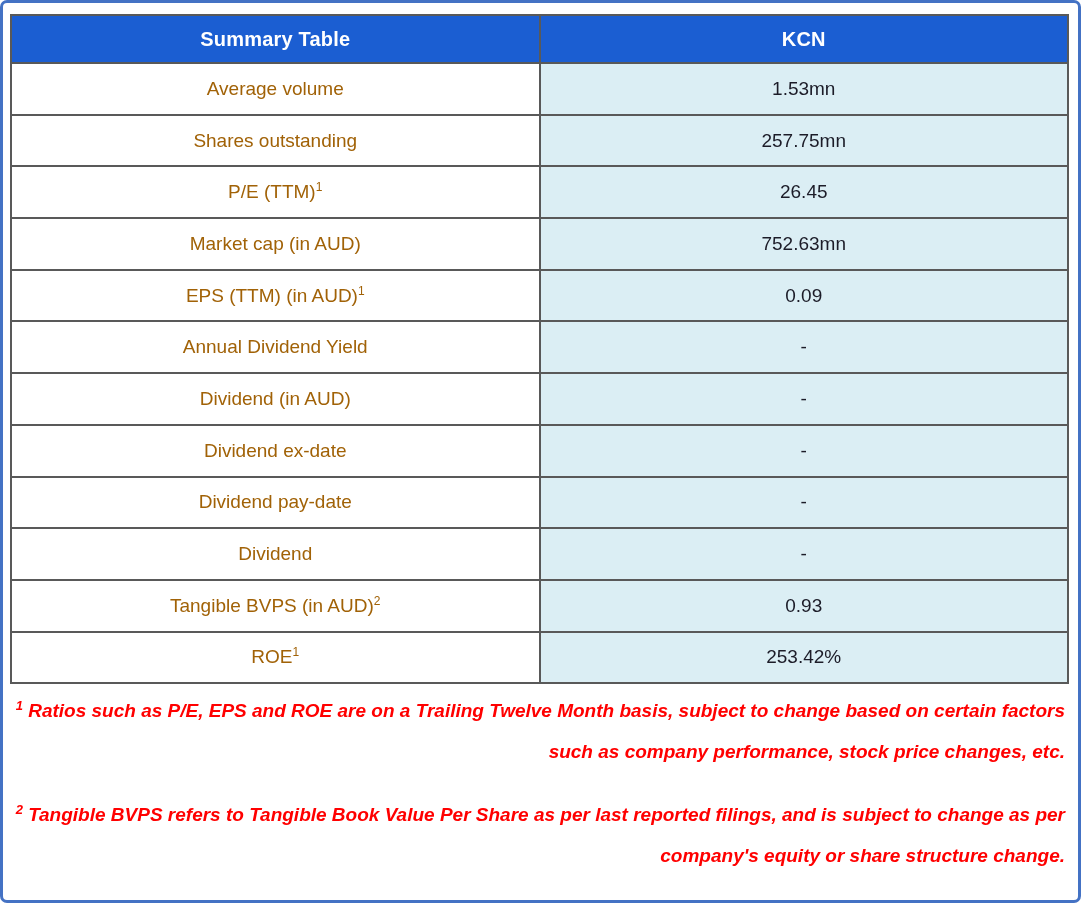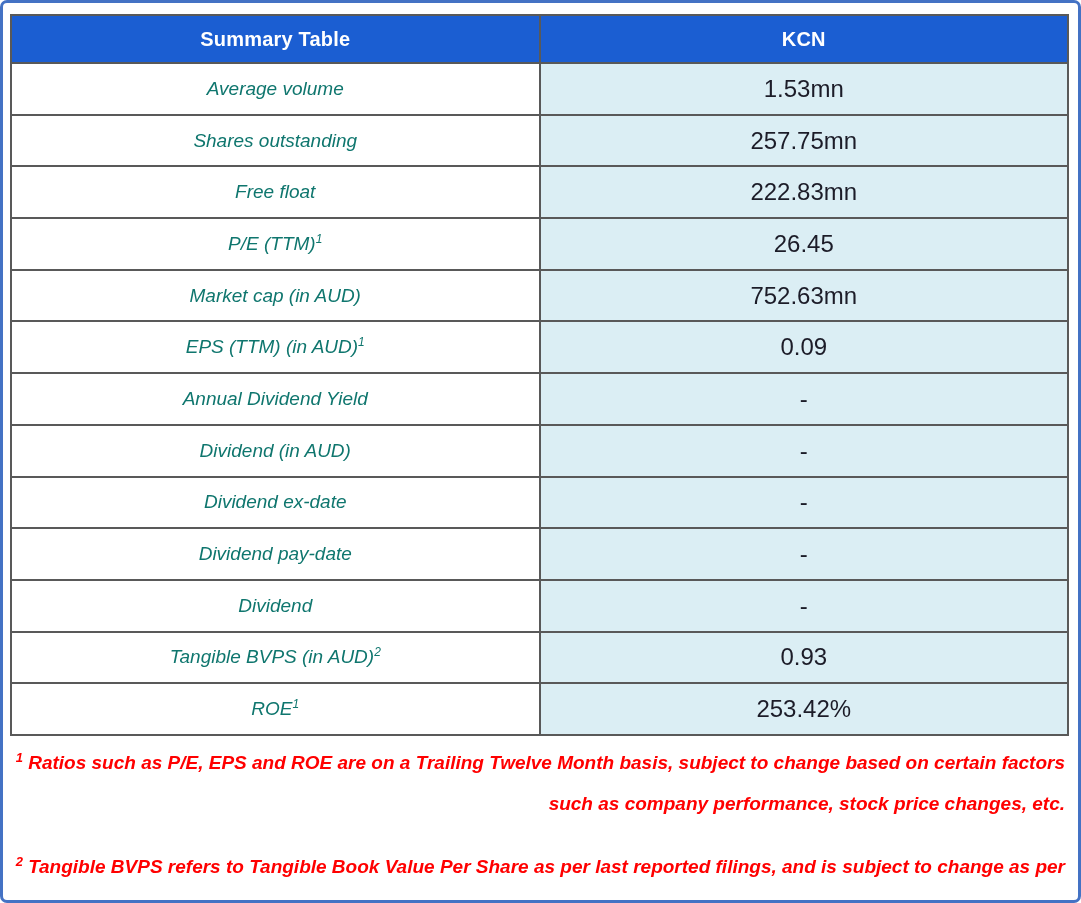--- a/index.html
+++ b/index.html
@@ -40,29 +40,28 @@
   table.summary-table th {
     background: #1B5ED2;
     color: #ffffff;
     font-size: 20px;
     font-weight: 700;
     letter-spacing: 0.2px;
     margin-left: 47px;
   }
   td.label-cell {
     background: #ffffff;
-    color: #0f766e;
+    color: #a16207;
     font-size: 19px;
     font-weight: 400;
-    font-style: italic;
   }
   td.value-cell {
     background: #DBEEF4;
     color: #1c1c28;
-    font-size: 24px;
+    font-size: 19px;
     font-weight: 400;
   }
   td sup {
     font-size: 12px;
     font-weight: 400;
     line-height: 0;
   }
   .footnotes {
     margin: 7px 4px 0 4px;
     color: #FF0000;
@@ -93,24 +92,20 @@
       </tr>
     </thead>
     <tbody>
       <tr>
         <td class="label-cell"><span>Average volume</span><sup></sup></td>
         <td class="value-cell">1.53mn</td>
       </tr>
       <tr>
         <td class="label-cell"><span>Shares outstanding</span><sup></sup></td>
         <td class="value-cell">257.75mn</td>
-      </tr>
-      <tr>
-        <td class="label-cell"><span>Free float</span><sup></sup></td>
-        <td class="value-cell">222.83mn</td>
       </tr>
       <tr>
         <td class="label-cell"><span>P/E (TTM)</span><sup>1</sup></td>
         <td class="value-cell">26.45</td>
       </tr>
       <tr>
         <td class="label-cell"><span>Market cap (in AUD)</span><sup></sup></td>
         <td class="value-cell">752.63mn</td>
       </tr>
       <tr>

